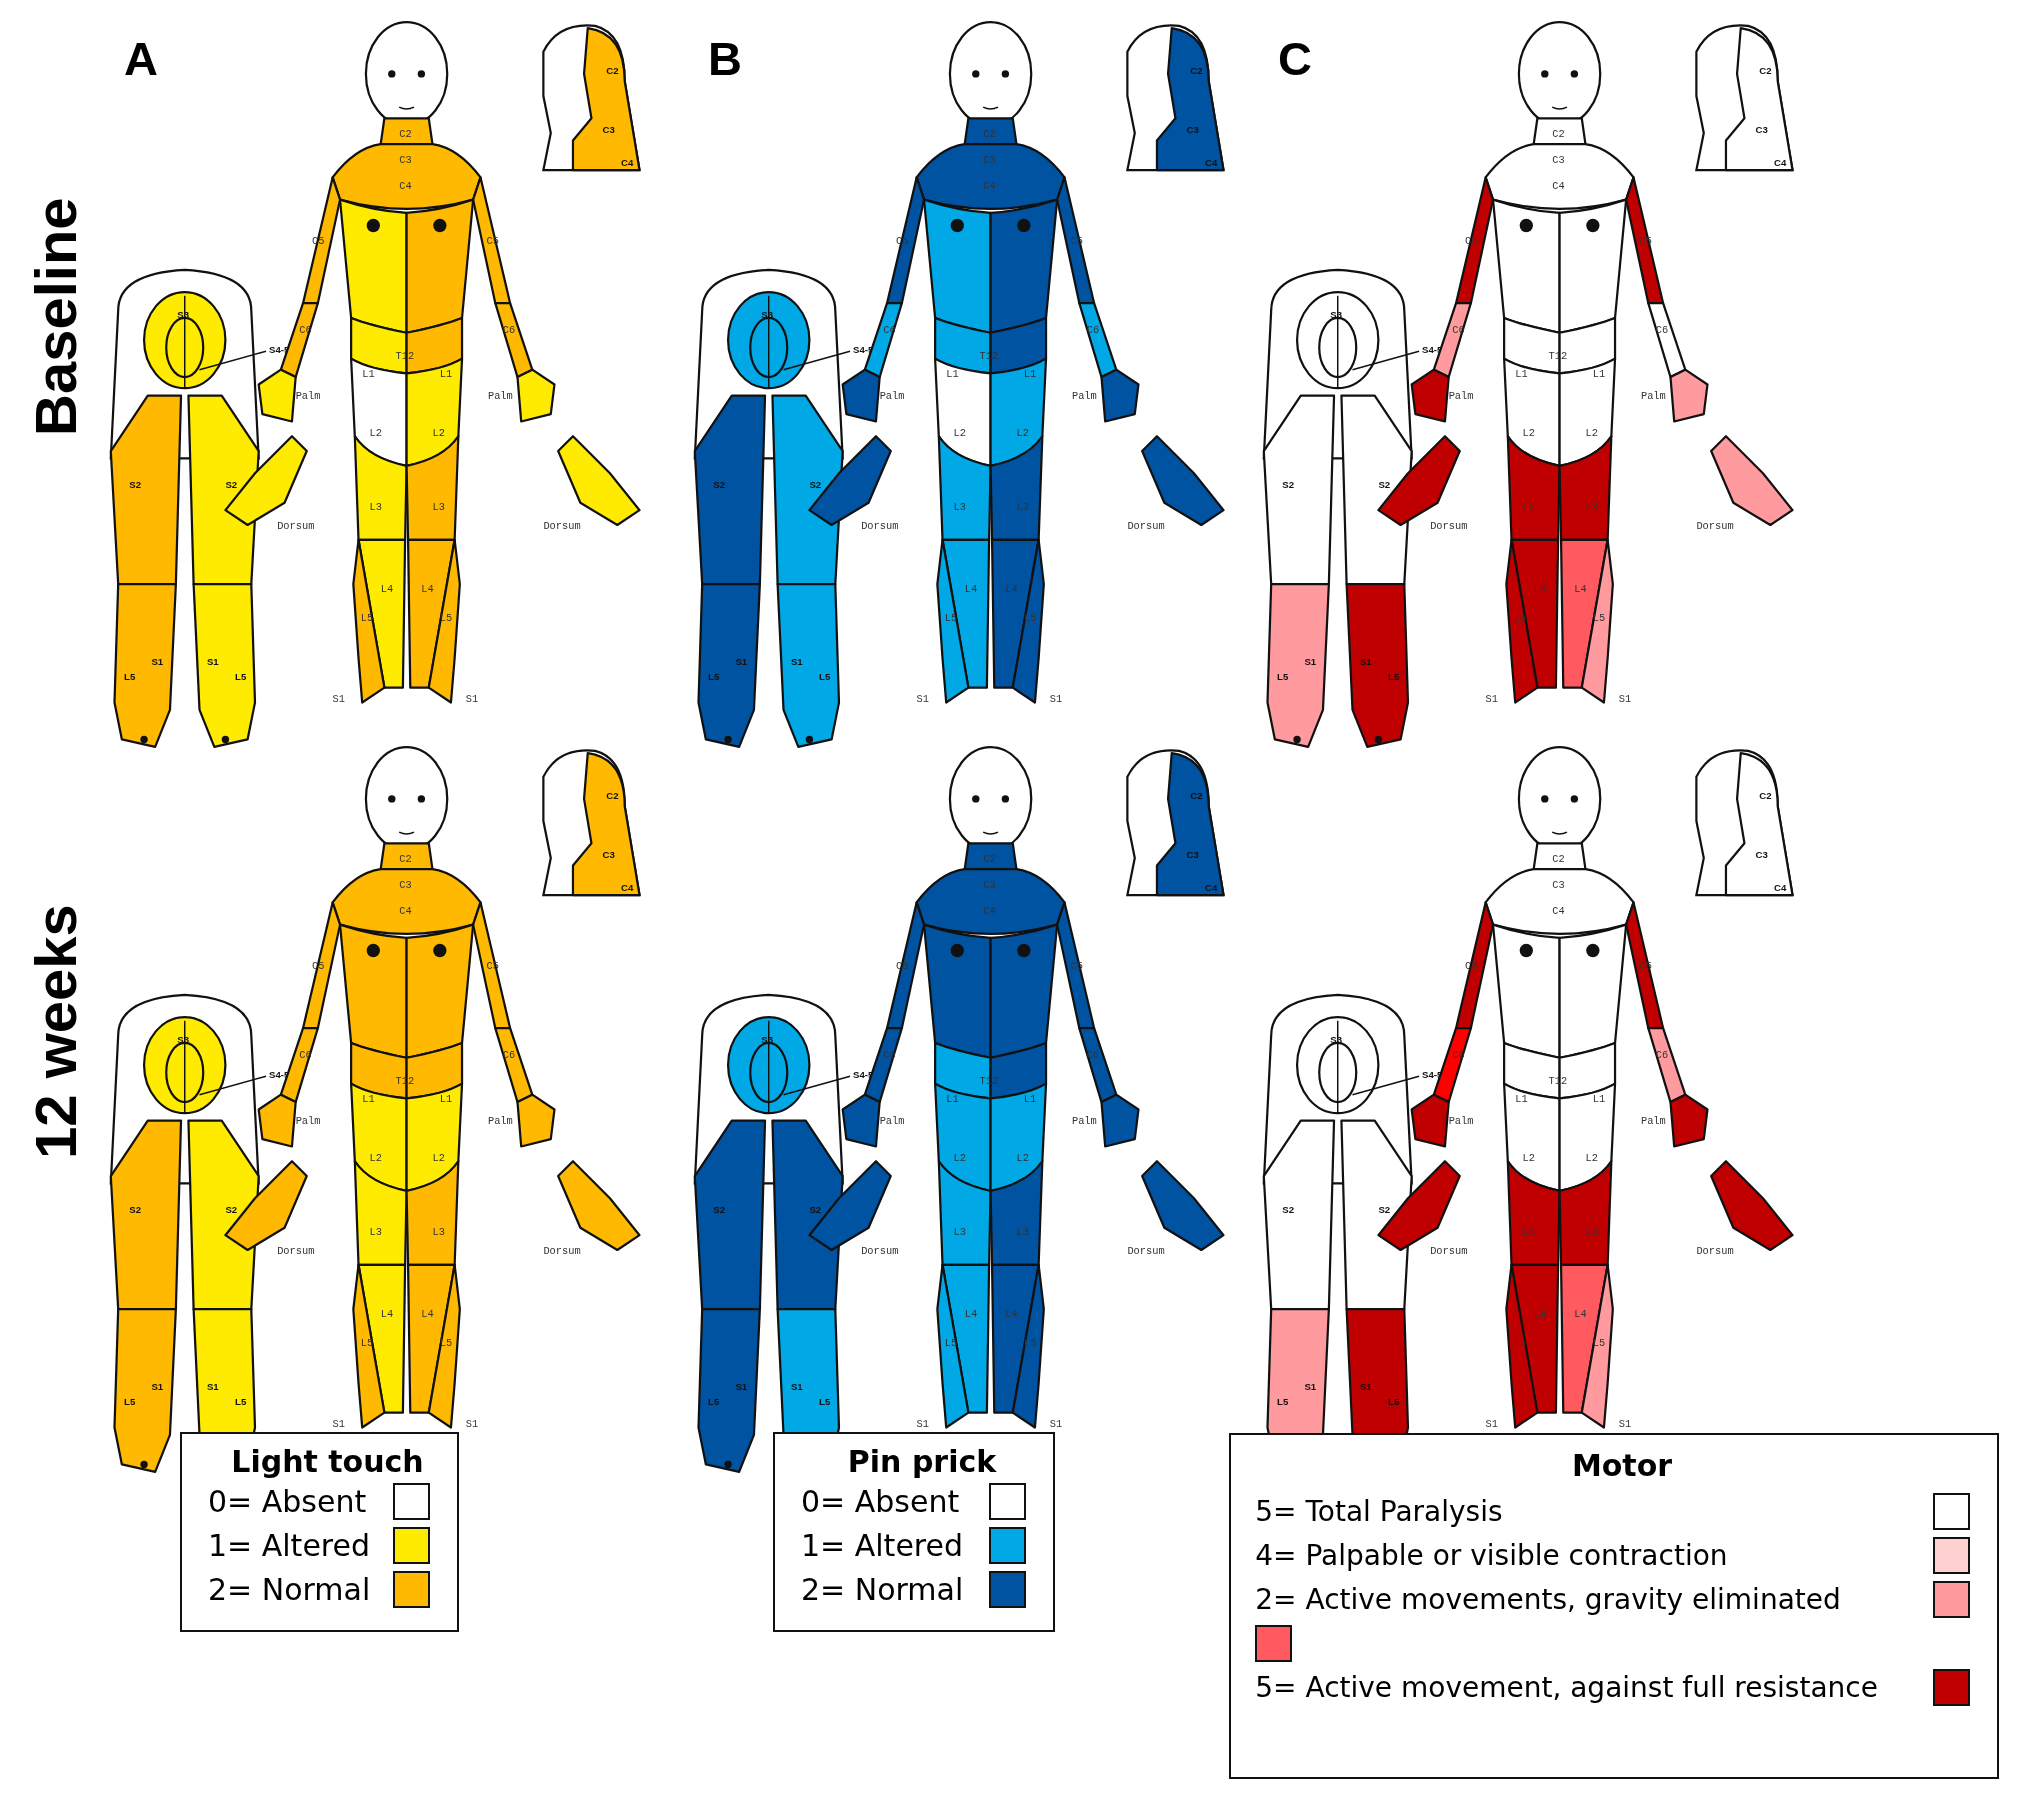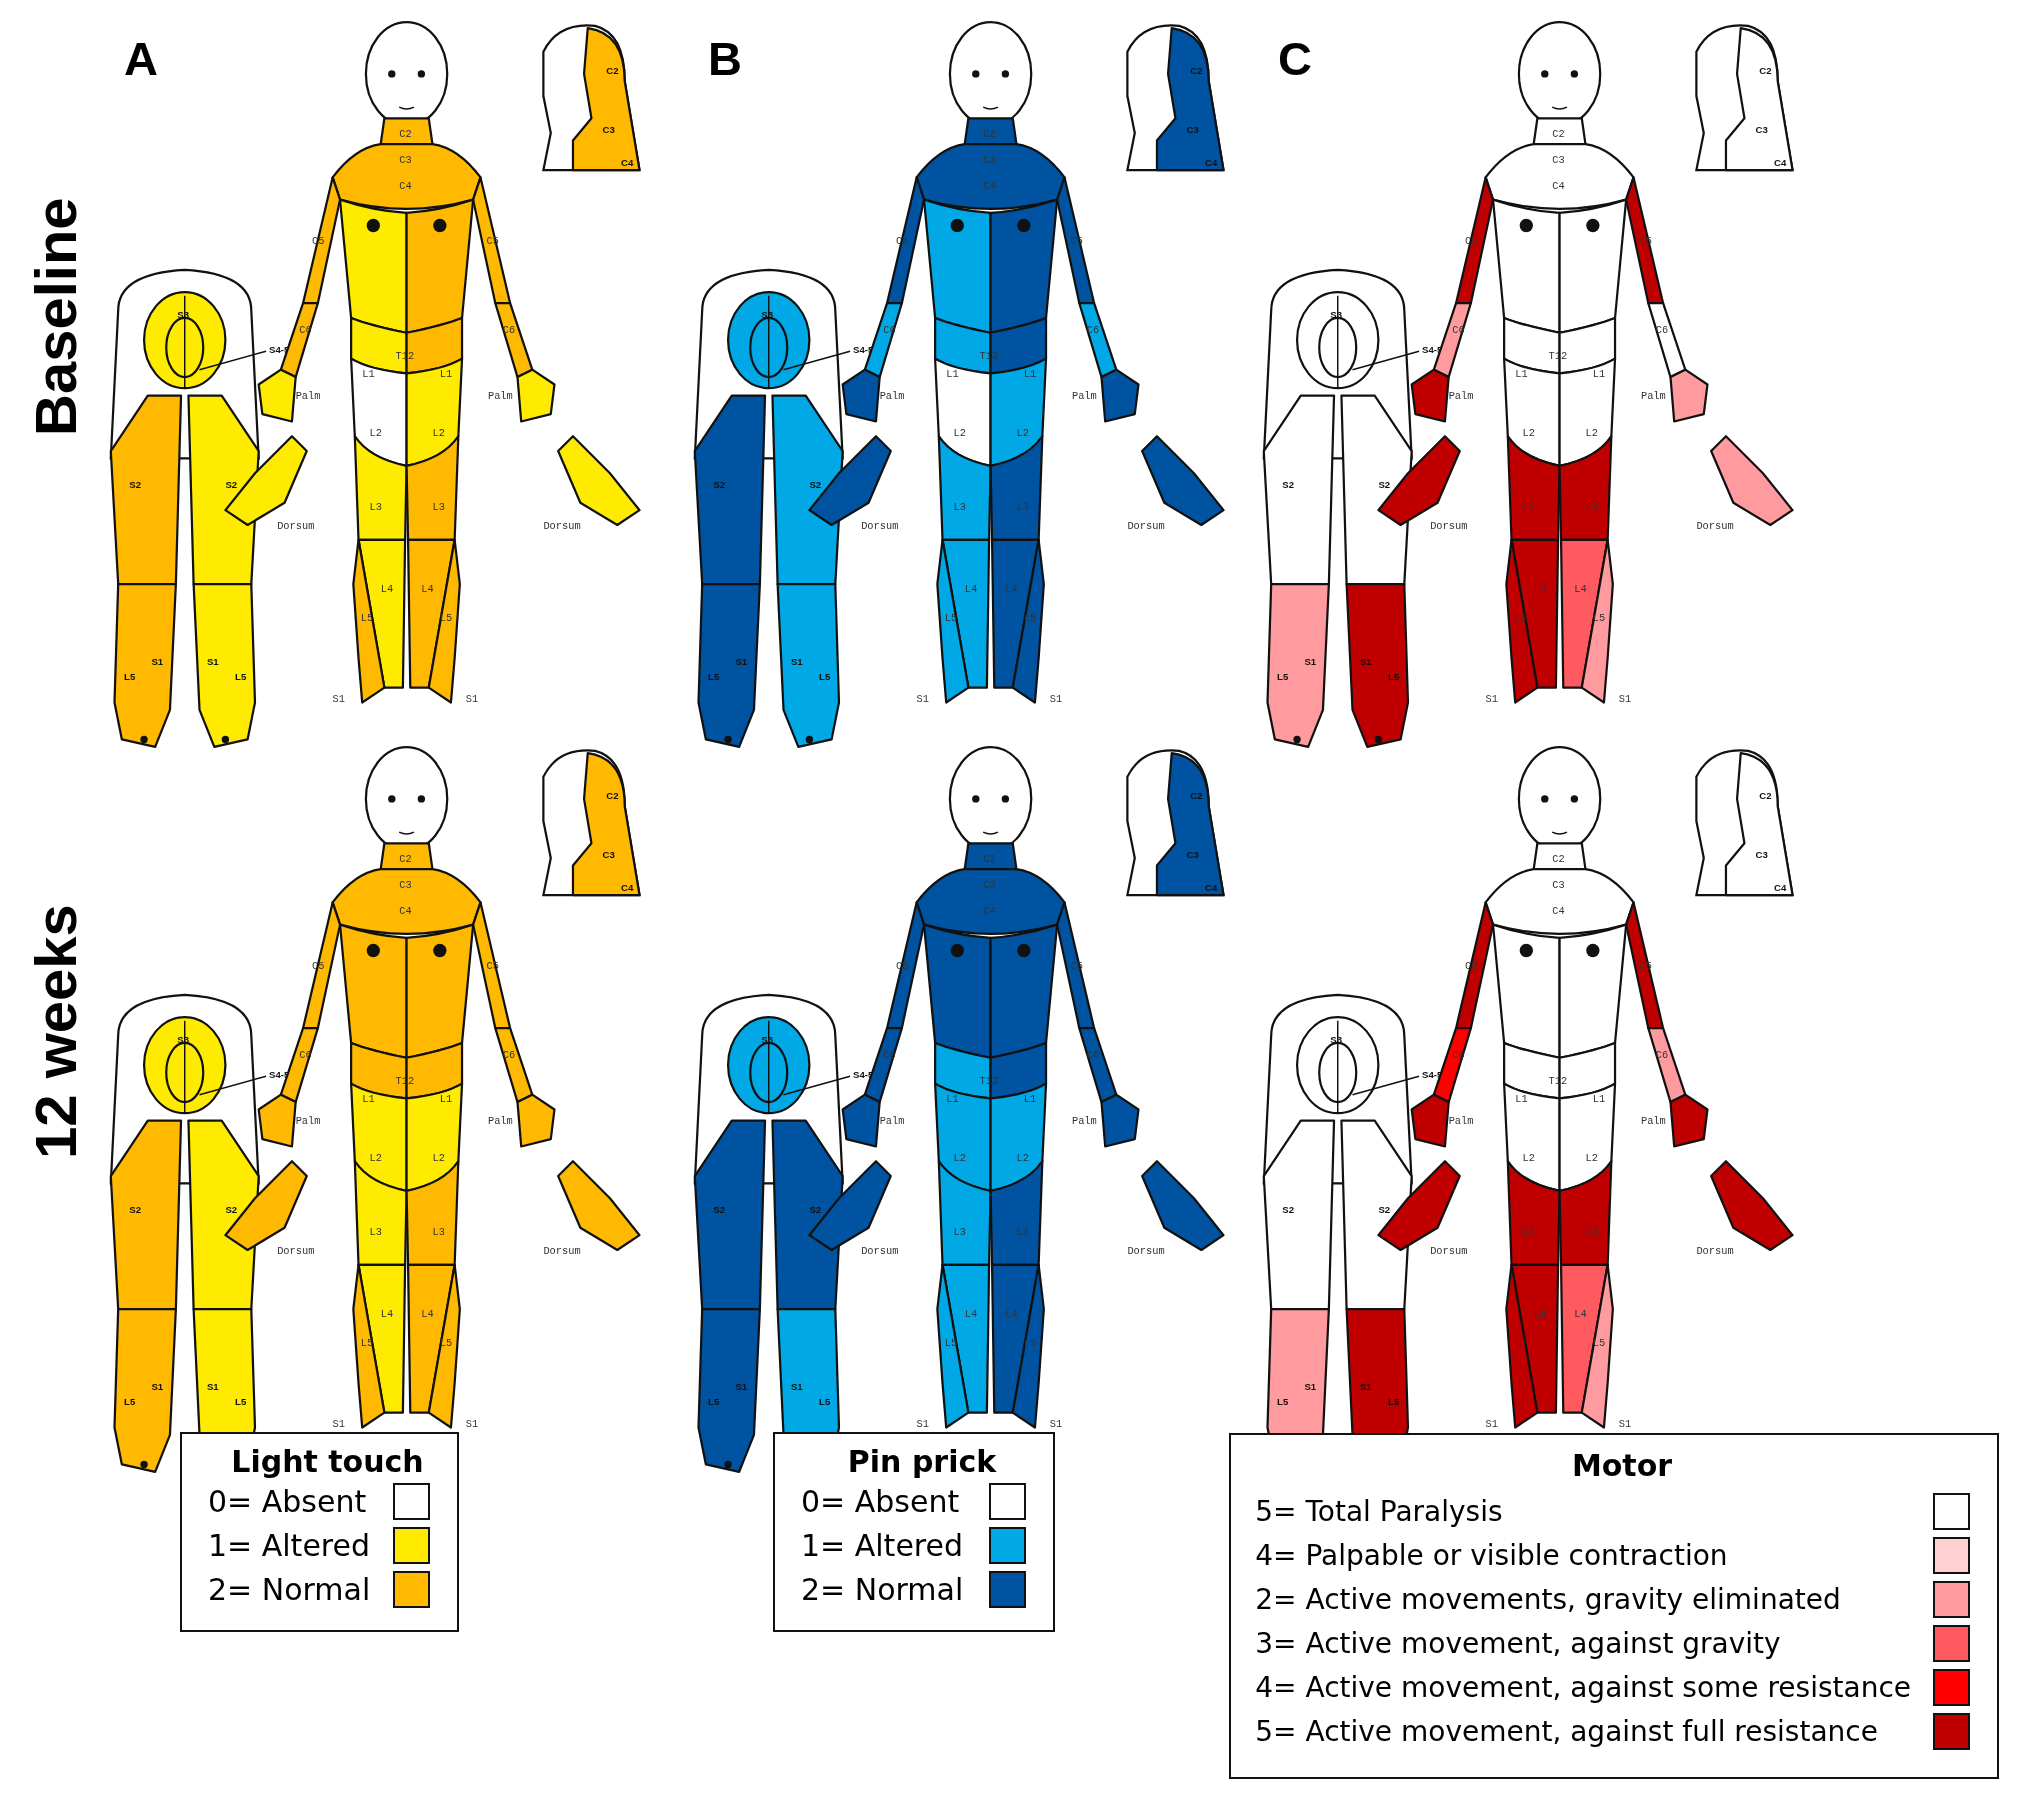--- a/index.html
+++ b/index.html
@@ -725,25 +725,20 @@
     </div>
   <div class="legend-row">
       <span>4= Palpable or visible contraction</span>
       <span class="swatch" style="background: rgb(255, 208, 210);"></span>
     </div>
   <div class="legend-row">
       <span>2= Active movements, gravity eliminated</span>
       <span class="swatch" style="background: rgb(255, 155, 159);"></span>
     </div>
   <div class="legend-row">
-      <span>3= Active movement, against gravity</span>
       <span class="swatch" style="background: rgb(255, 90, 96);"></span>
-    </div>
-  <div class="legend-row">
-      <span>4= Active movement, against some resistance</span>
-      <span class="swatch" style="background: rgb(255, 0, 0);"></span>
     </div>
   <div class="legend-row">
       <span>5= Active movement, against full resistance</span>
       <span class="swatch" style="background: rgb(192, 0, 0);"></span>
     </div>
 </div>
 
 
 </body></html>

